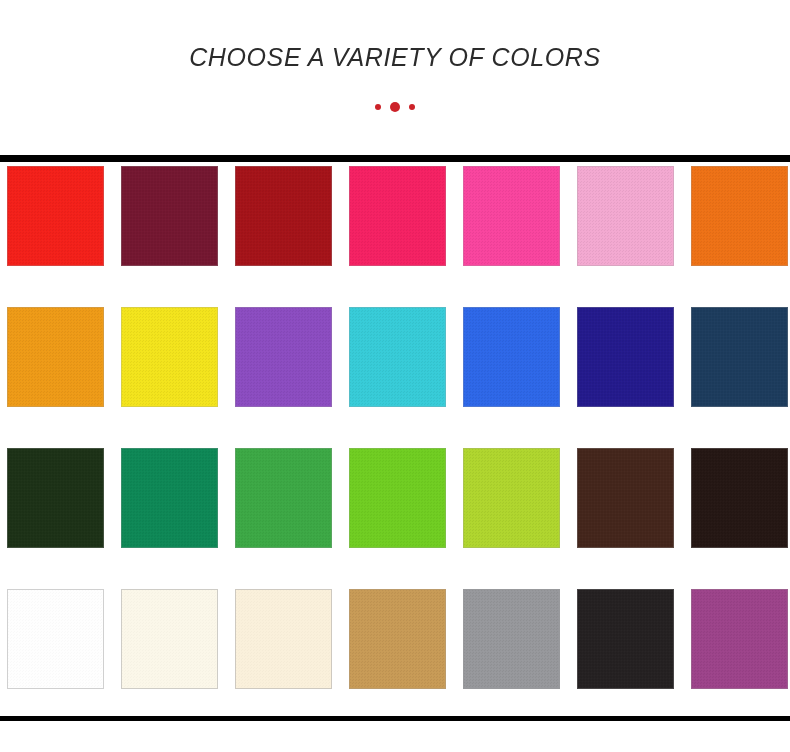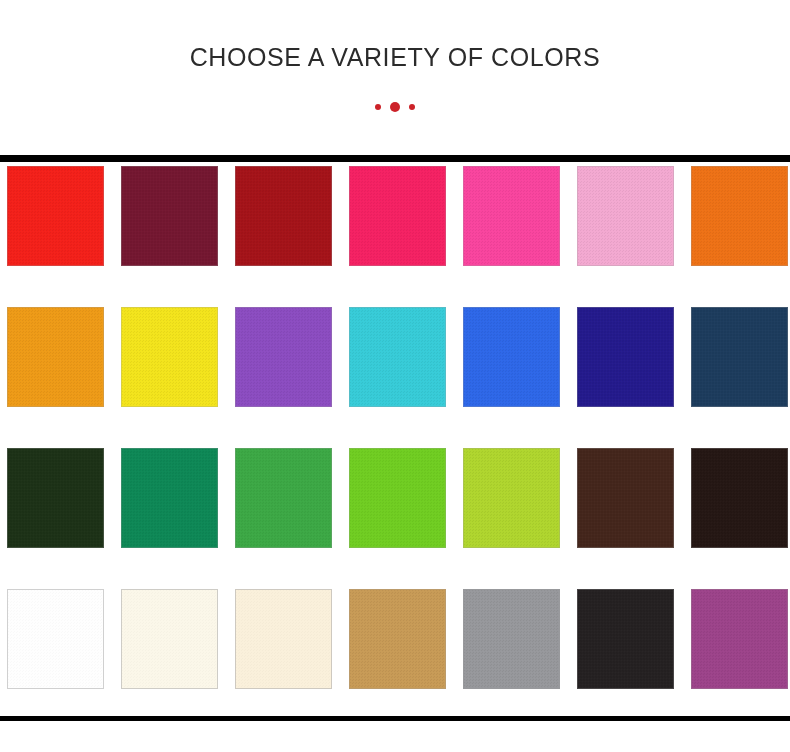--- a/index.html
+++ b/index.html
@@ -25,20 +25,21 @@
   }
   .page-title {
     font-family: "Liberation Sans", sans-serif;
     font-size: 25px;
     font-weight: 400;
     letter-spacing: 0.6px;
     color: #2b2b2b;
     margin: 0;
     line-height: 34px;
     white-space: nowrap;
+    font-style: italic;
   }
 
   .dots {
     margin-top: 26px;
     height: 14px;
     display: flex;
     align-items: center;
     justify-content: center;
     gap: 9px;
   }

